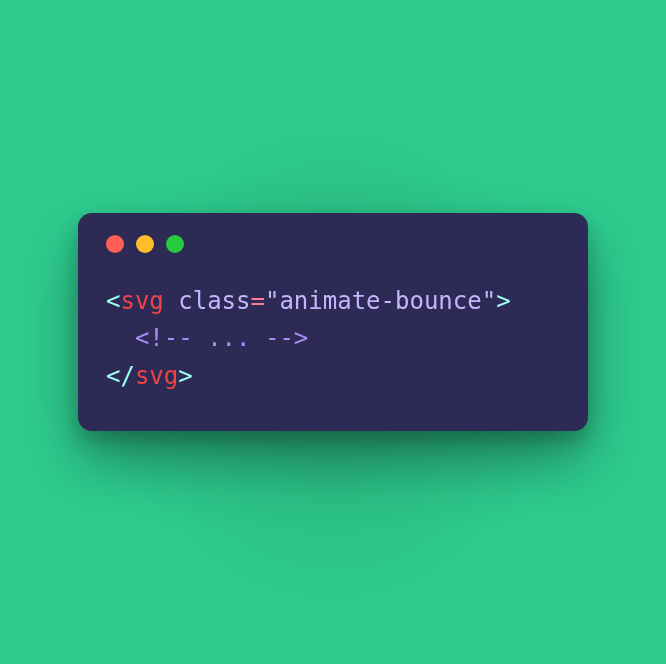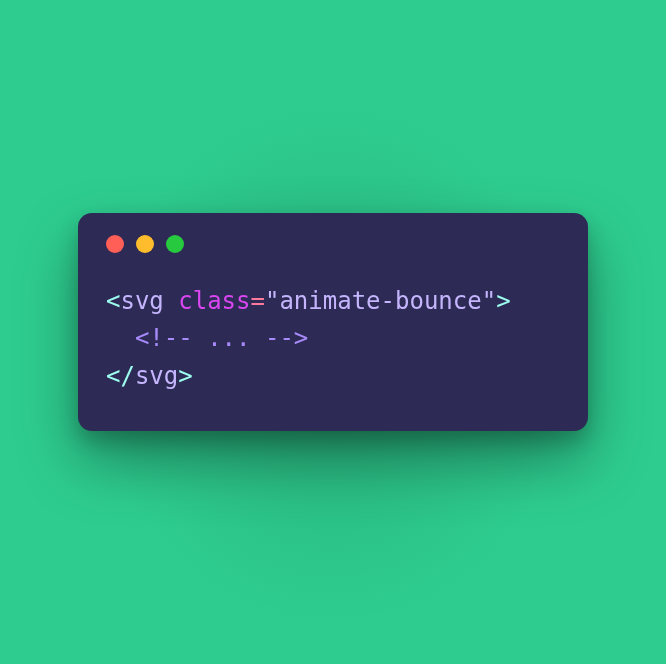--- a/index.html
+++ b/index.html
@@ -35,22 +35,22 @@
   .dot.red { background: #ff5f56; }
   .dot.yellow { background: #ffbd2e; }
   .dot.green { background: #27c93f; }
   .code {
     font-size: 24px;
     line-height: 1.55;
     white-space: pre;
     color: #a5f3fc;
   }
   .tag-bracket { color: #9efff0; }
-  .tag-name { color: #c4b5fd; }
-  .attr-name { color: #d946ef; }
+  .tag-name { color: #ef4444; }
+  .attr-name { color: #c4b5fd; }
   .eq { color: #ff7b9c; }
   .string { color: #c4b5fd; }
   .comment { color: #a78bfa; }
   .indent { color: transparent; }
 </style>
 </head>
 <body>
 
 <div class="window">
   <div class="traffic-lights">

